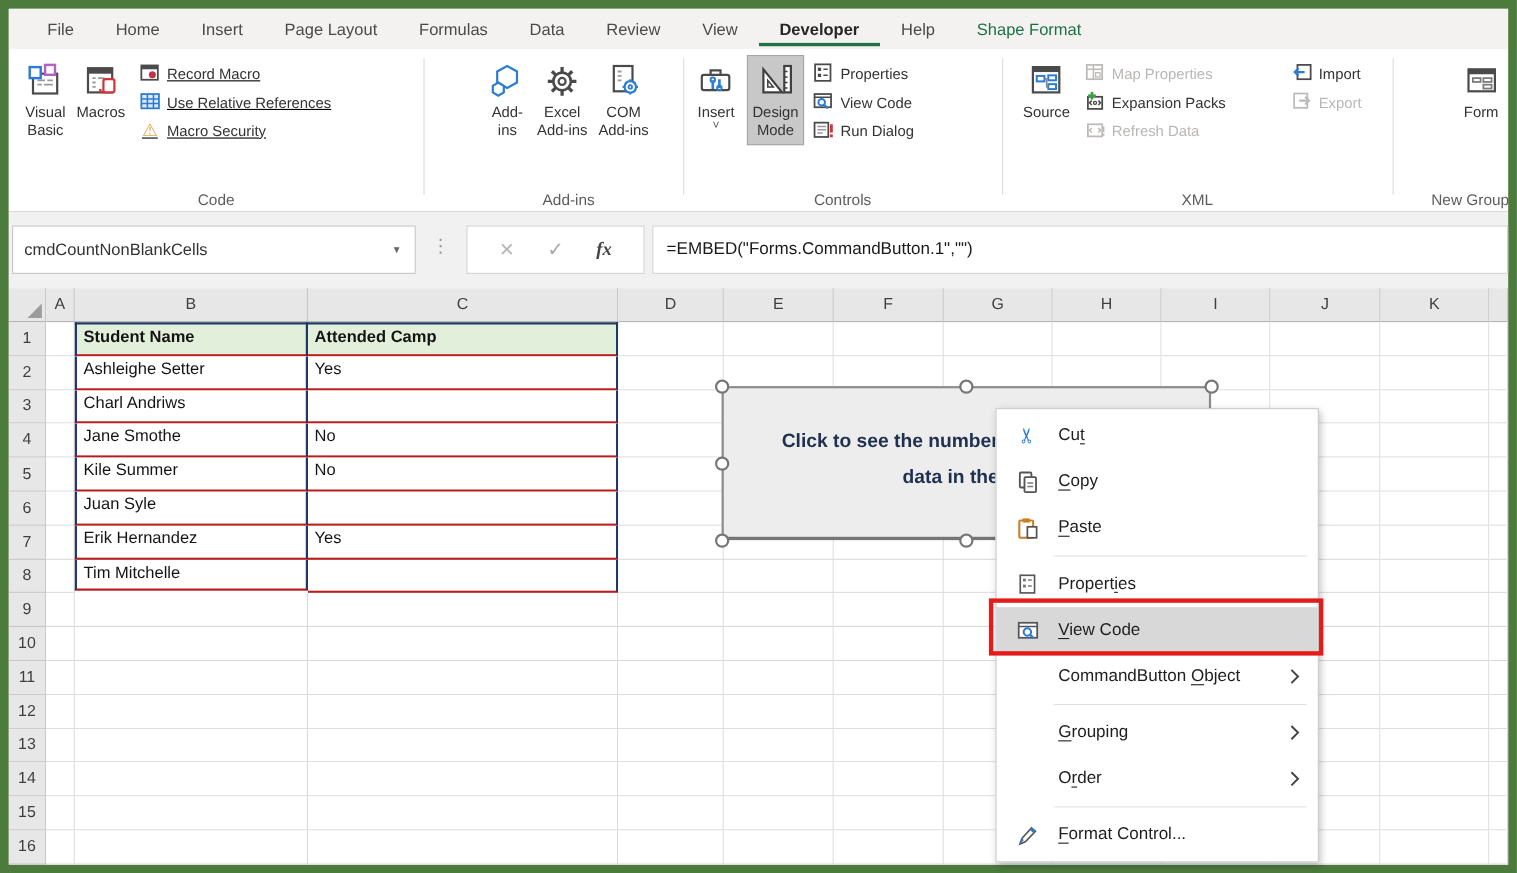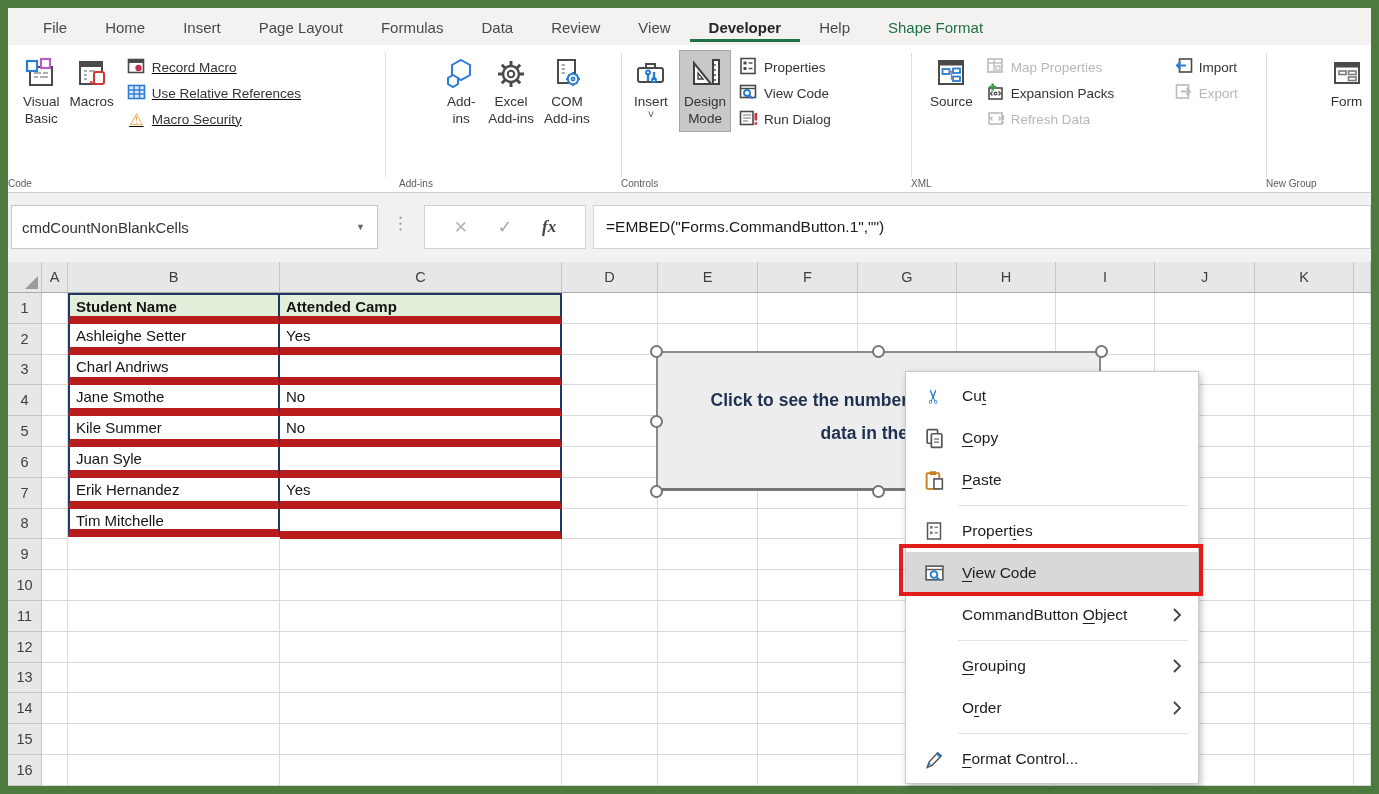--- a/index.html
+++ b/index.html
@@ -12,22 +12,22 @@
            display:flex;align-items:center;padding-left:16px;box-sizing:border-box;}
   .tab{font-size:15px;color:#4a4a4a;padding:8px 19px 6px 19px;cursor:default;white-space:nowrap;}
   .tab.active{color:#262626;font-weight:700;border-bottom:3px solid #1e7145;padding-bottom:3px;}
   .tab.contextual{color:#1e7145;}
 
   
   .ribbon{position:absolute;left:0;top:37px;width:100%;height:148px;background:#fff;
           border-bottom:1px solid #d2d0ce;box-sizing:border-box;}
   .rgroup{position:absolute;top:0;height:148px;}
   .gbody{display:flex;align-items:flex-start;padding-top:5px;}
-  .glabel{position:absolute;bottom:4px;left:0;width:100%;
-          font-size:10px;color:#5f5d5b;white-space:nowrap;}
+  .glabel{position:absolute;bottom:4px;left:0;width:100%;text-align:center;
+          font-size:14px;color:#5f5d5b;white-space:nowrap;}
   .gdiv{position:absolute;top:8px;height:124px;width:1px;background:#dcdcdc;}
   .bigbtn{display:flex;flex-direction:column;align-items:center;padding:4px 4px;border:1px solid transparent;}
   .bigbtn .bicon{height:38px;display:flex;align-items:center;justify-content:center;}
   .blbl{font-size:13.5px;line-height:17px;color:#333;text-align:center;white-space:nowrap;}
   .bigbtn.active{background:#c8c8c8;border:1px solid #a6a6a6;}
   .sbtn{display:flex;align-items:center;gap:6px;height:26px;font-size:13.5px;color:#333;white-space:nowrap;}
   .scol{display:flex;flex-direction:column;margin-left:8px;padding-top:4px;}
   .sbtn.disabled,.sbtn.disabled .slbl{color:#b9b7b5;}
   .chev{font-size:11px;color:#555;line-height:8px;}
   .warn{font-size:16px;color:#e8a33d;width:19px;text-align:center;}
@@ -54,21 +54,21 @@
   .colhdr,.rowhdr{position:absolute;background:#e7e7e7;box-sizing:border-box;
         border-right:1px solid #c6c6c6;border-bottom:1px solid #a9a9a9;
         display:flex;align-items:center;justify-content:center;
         font-size:14.5px;color:#3f3f3f;}
   .rowhdr{border-bottom:1px solid #c6c6c6;}
   .corner{justify-content:flex-end;align-items:flex-end;}
   .seltri{width:0;height:0;border-left:13px solid transparent;border-bottom:13px solid #9b9b9b;margin:0 3px 3px 0;}
   .cell{position:absolute;background:#fff;box-sizing:border-box;
         border-right:1px solid #d9d9d9;border-bottom:1px solid #d9d9d9;
         font-size:15px;color:#141414;padding:3px 0 0 6px;white-space:nowrap;overflow:hidden;}
-  .tc{border-right:2px solid #1f3864;border-bottom:8px solid #b91c1c;}
+  .tc{border-right:2px solid #1f3864;border-bottom:2px solid #b91c1c;}
   .tl{border-left:2px solid #1f3864;}
   .th{border-top:2px solid #1f3864;background:#e2efda;font-weight:700;}
 
   
   .cmdbtn{position:absolute;left:648px;top:343px;width:445px;height:140px;background:#ededed;
           border:2px solid #8c8c8c;border-bottom:3px solid #767676;box-sizing:border-box;z-index:2;}
   .cmdtext{position:absolute;left:648px;top:376px;width:252px;text-align:right;z-index:2;
            font-size:17.5px;font-weight:600;color:#1f3050;line-height:33px;}
   .handle{position:absolute;width:13px;height:13px;border-radius:50%;background:#fff;
           border:2.5px solid #767676;box-sizing:border-box;z-index:3;}

